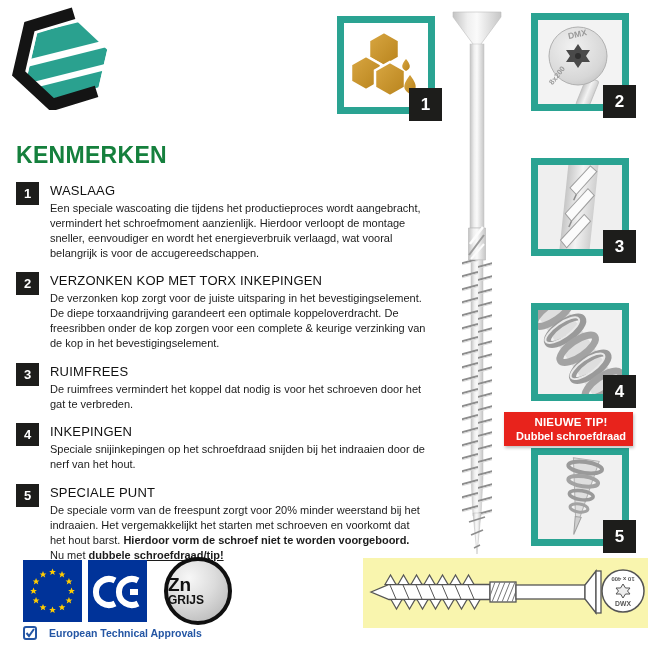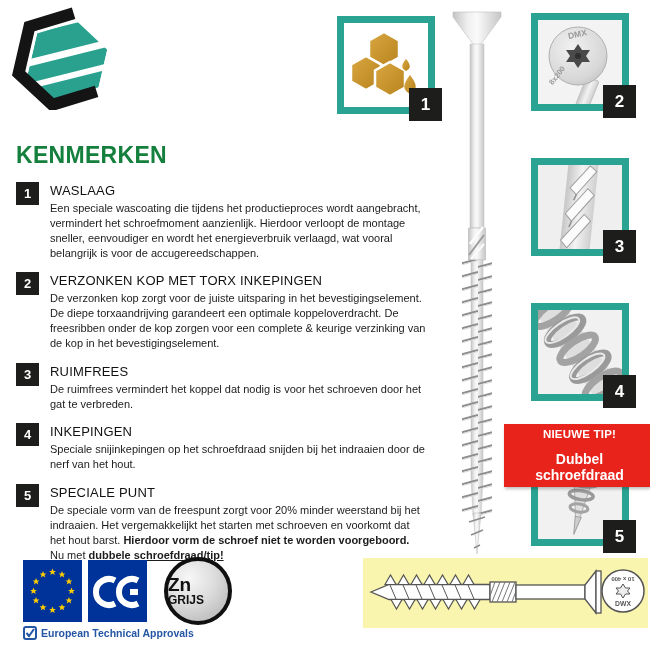--- a/index.html
+++ b/index.html
@@ -22,30 +22,30 @@
   .b{font-weight:bold;}
   .u{font-weight:bold;text-decoration:underline;}
   
   .detail-box{position:absolute;width:84px;height:84px;border:7px solid #2aa392;background:#f3f3f3;}
   .detail-box.white{background:#fff;}
   .num-badge{position:absolute;right:-14px;bottom:-14px;width:33px;height:33px;background:#1d1d1b;
         color:#fff;display:flex;align-items:center;justify-content:center;
         font-size:17px;font-weight:bold;z-index:4;}
   .detail-box svg{display:block;width:84px;height:84px;}
   
-  .newtip{position:absolute;left:504px;top:424px;z-index:6;background:#e8231c;color:#fff;
+  .newtip{position:absolute;left:504px;top:412px;z-index:6;background:#e8231c;color:#fff;
         text-align:center;padding:4px 7px 4px 12px;box-shadow:1px 2px 3px rgba(0,0,0,.25);}
   .newtip .l1{font-size:11.5px;font-weight:800;letter-spacing:.2px;}
-  .newtip .l2{font-size:14px;font-weight:bold;margin-top:11px;}
+  .newtip .l2{font-size:11px;font-weight:bold;margin-top:2px;}
   
   .screw-main{position:absolute;left:448px;top:8px;width:58px;height:548px;}
   
   .eu-flag{position:absolute;left:23px;top:560px;width:59px;height:62px;}
   .ce-mark{position:absolute;left:88px;top:560px;width:59px;height:62px;background:#003399;}
-  .eta-row{position:absolute;left:23px;top:626px;display:flex;align-items:center;gap:4px;}
+  .eta-row{position:absolute;left:23px;top:626px;display:flex;align-items:center;gap:12px;}
   .eta-label{color:#2456a4;font-size:10.5px;font-weight:bold;}
   .zn-badge{position:absolute;left:164px;top:557px;width:60px;height:60px;border-radius:50%;
         border:4px solid #101010;
         background:radial-gradient(circle at 35% 28%,#f7f7f7 0%,#dcdcdc 45%,#bfbfbf 80%,#cfcfcf 100%);
         display:flex;flex-direction:column;align-items:flex-start;justify-content:center;}
   .zn-symbol{font-size:19px;font-weight:800;color:#111;line-height:1;}
   .zn-text{font-size:12px;font-weight:800;color:#111;line-height:1.1;}
   
   .banner{position:absolute;left:363px;top:558px;width:285px;height:70px;background:#f9f5ae;}
   .banner svg{display:block;width:285px;height:70px;}

